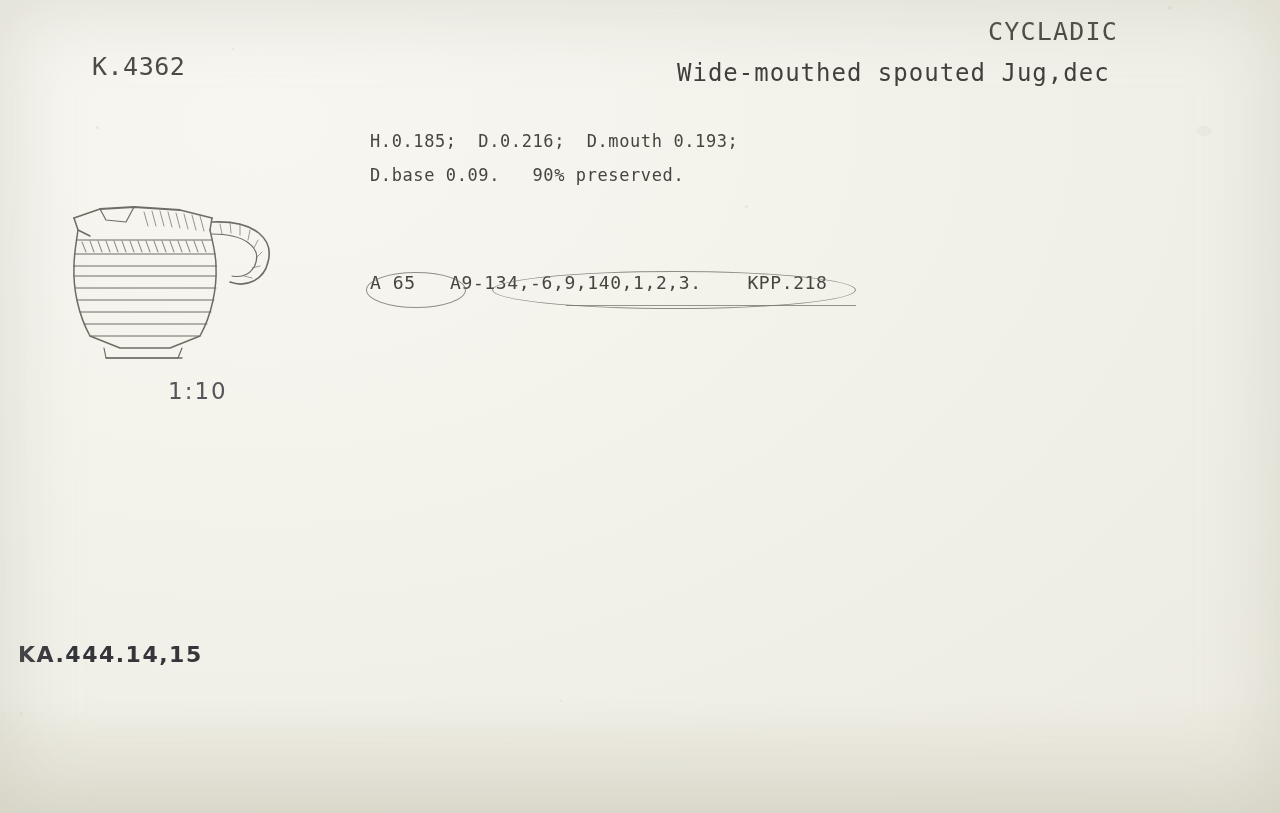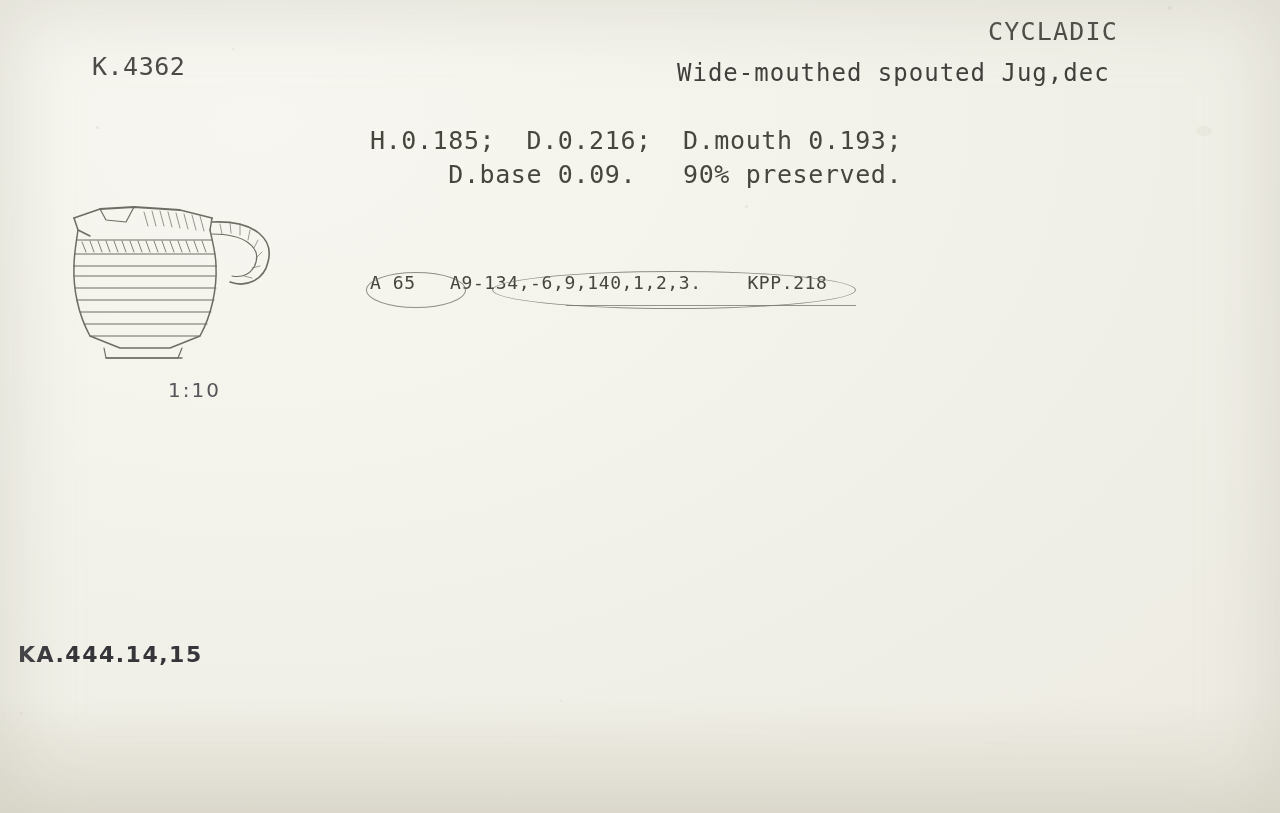--- a/index.html
+++ b/index.html
@@ -63,26 +63,25 @@
     left: 668px; top: 59px;
     font-size: 24px;
     color: #3f3f3b;
     letter-spacing: 1px;
     margin-left: 9px;
   }
 
   .body-block {
     position: absolute;
     left: 370px;
-    font-size: 25px;
+    font-size: 17px;
     line-height: 34px;
     color: #46463f;
     white-space: pre;
     letter-spacing: 0.6px;
-    text-align: right;
   }
   #dims-block { top: 124px; }
   #context-block { top: 232px; }
   #refs-line {
     position: absolute;
     left: 370px; top: 272px;
     font-size: 18px;
     letter-spacing: 0.6px;
     white-space: pre;
     color: #46463f;
@@ -91,21 +90,21 @@
 
   
   .hand {
     position: absolute;
     font-family: "DejaVu Sans", "Liberation Sans", sans-serif;
     color: #5b5b58;
     white-space: pre;
   }
   #scale-note {
     left: 168px; top: 378px;
-    font-size: 20px;
+    font-size: 23px;
     letter-spacing: 2px;
     color: #56565a;
   }
   #archive-code {
     left: 18px; top: 642px;
     font-size: 22px;
     letter-spacing: 1.5px;
     color: #35353a;
     font-weight: 600;
   }

